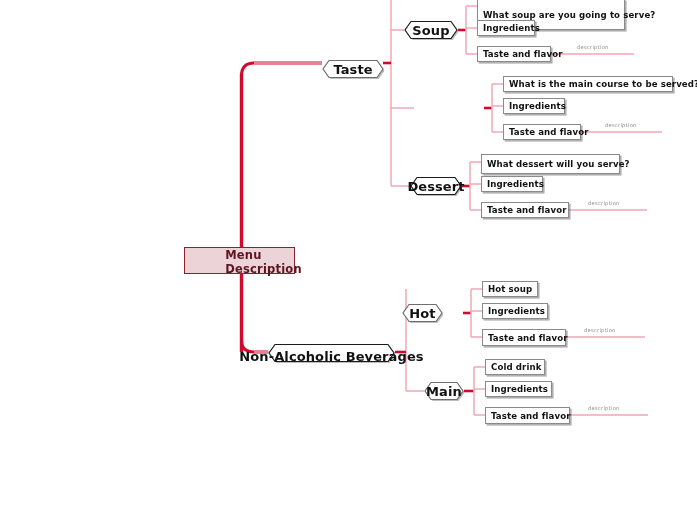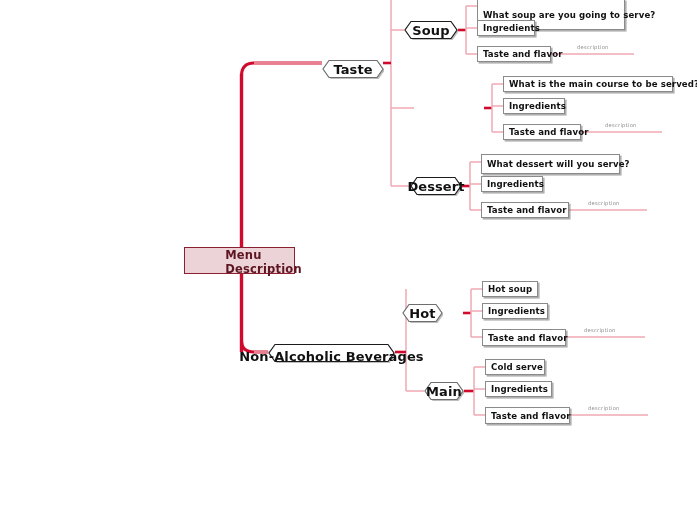--- a/index.html
+++ b/index.html
@@ -232,21 +232,21 @@
   </div>
 
   <div class="hex" style="left:424px;top:380px;width:40px;height:22px;">
     <svg class="hex-shape" viewBox="0 0 40 22" preserveAspectRatio="none">
       <polygon points="7,2.5 33,2.5 39,11 33,19.5 7,19.5 1,11" fill="#bdbdbd" transform="translate(1.6,1.6)"></polygon>
       <polygon points="7,2.5 33,2.5 39,11 33,19.5 7,19.5 1,11" fill="#ffffff" stroke="#6e6e6e" stroke-width="1.2"></polygon>
     </svg>
     <span class="hex-label">Main</span>
   </div>
   <div class="leaf" style="left:485px;top:359px;width:60px;height:16px;">
-    <span>Cold serve</span>
+    <span>Cold drink</span>
   </div>
   <div class="leaf" style="left:485px;top:381px;width:67px;height:16px;">
     <span>Ingredients</span>
   </div>
   <div class="leaf" style="left:485px;top:407px;width:85px;height:17px;">
     <span>Taste and flavor</span>
   </div>
   <div class="desc-label" style="left:588px;top:405px;">
     <span>description</span>
   </div>

